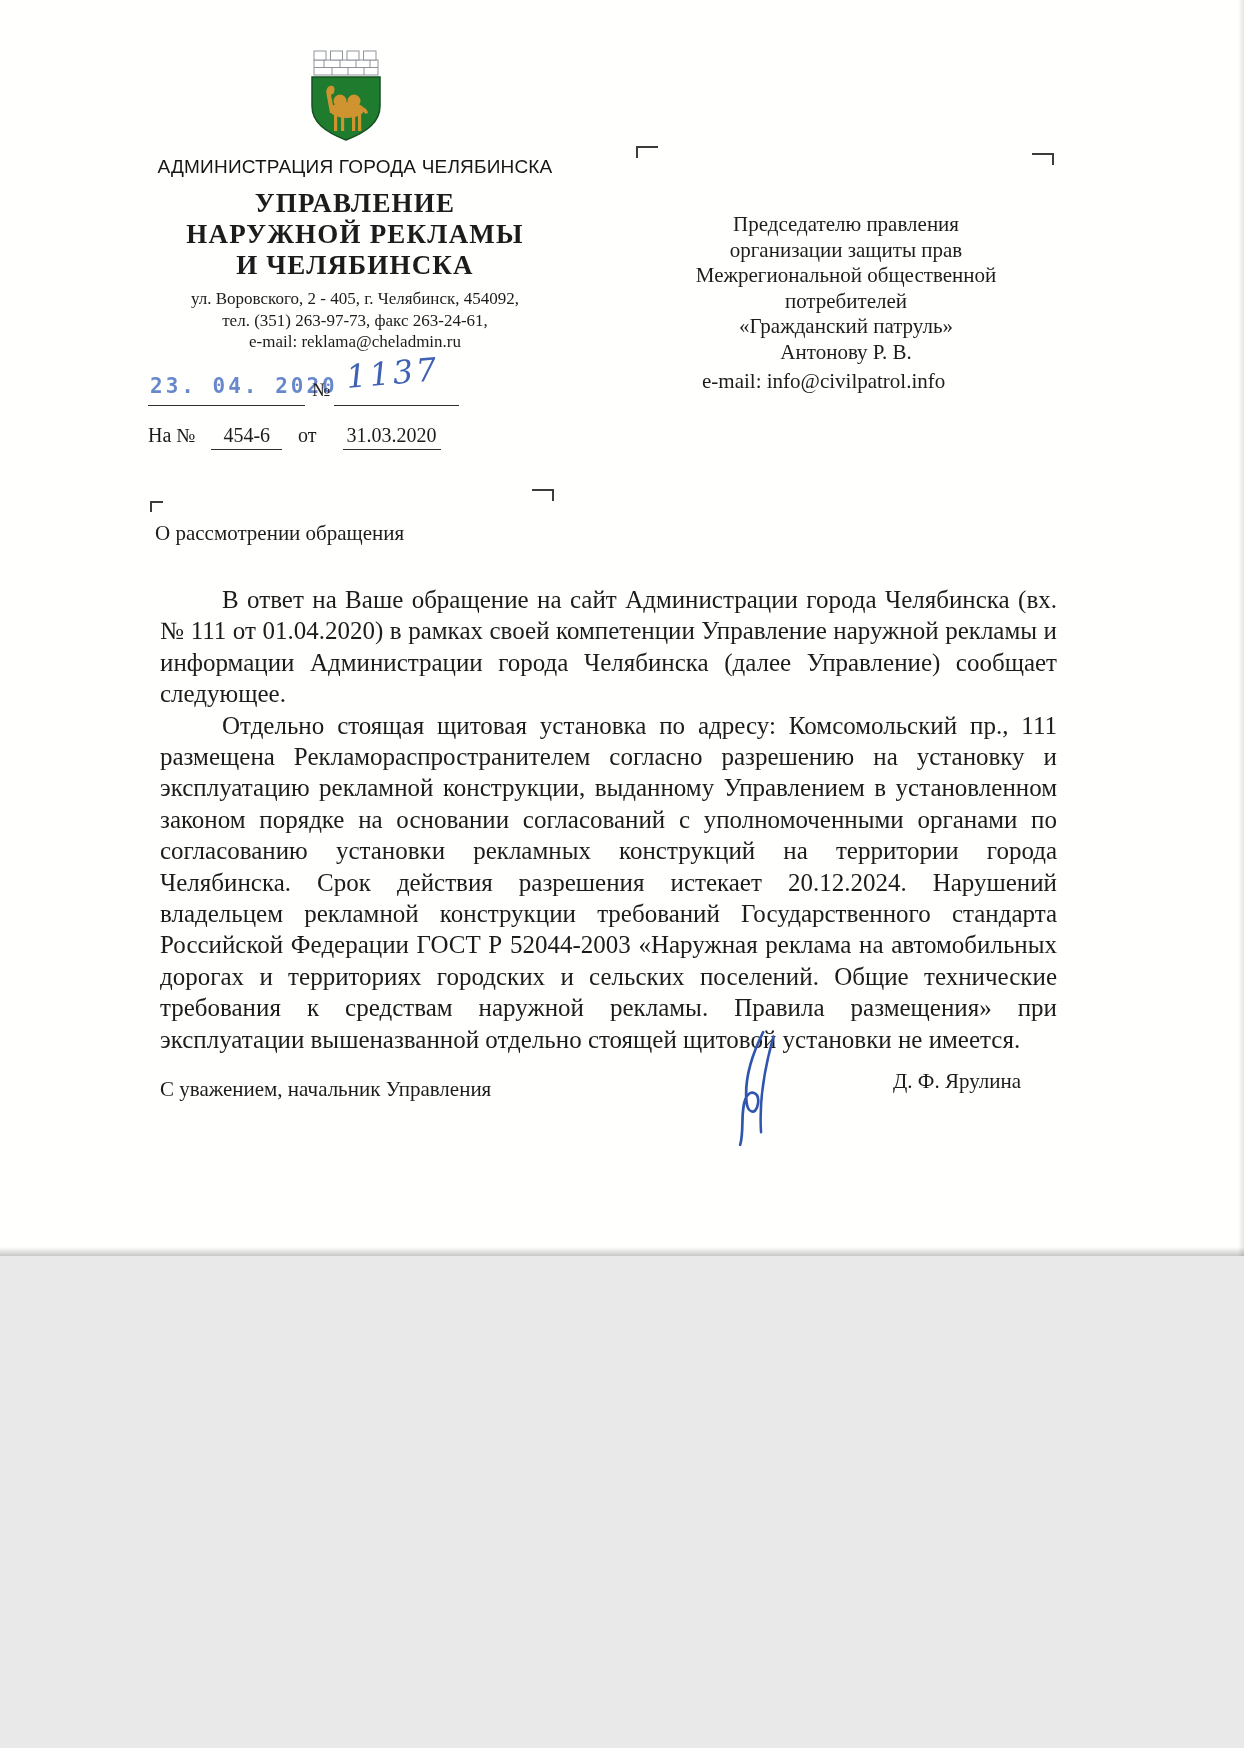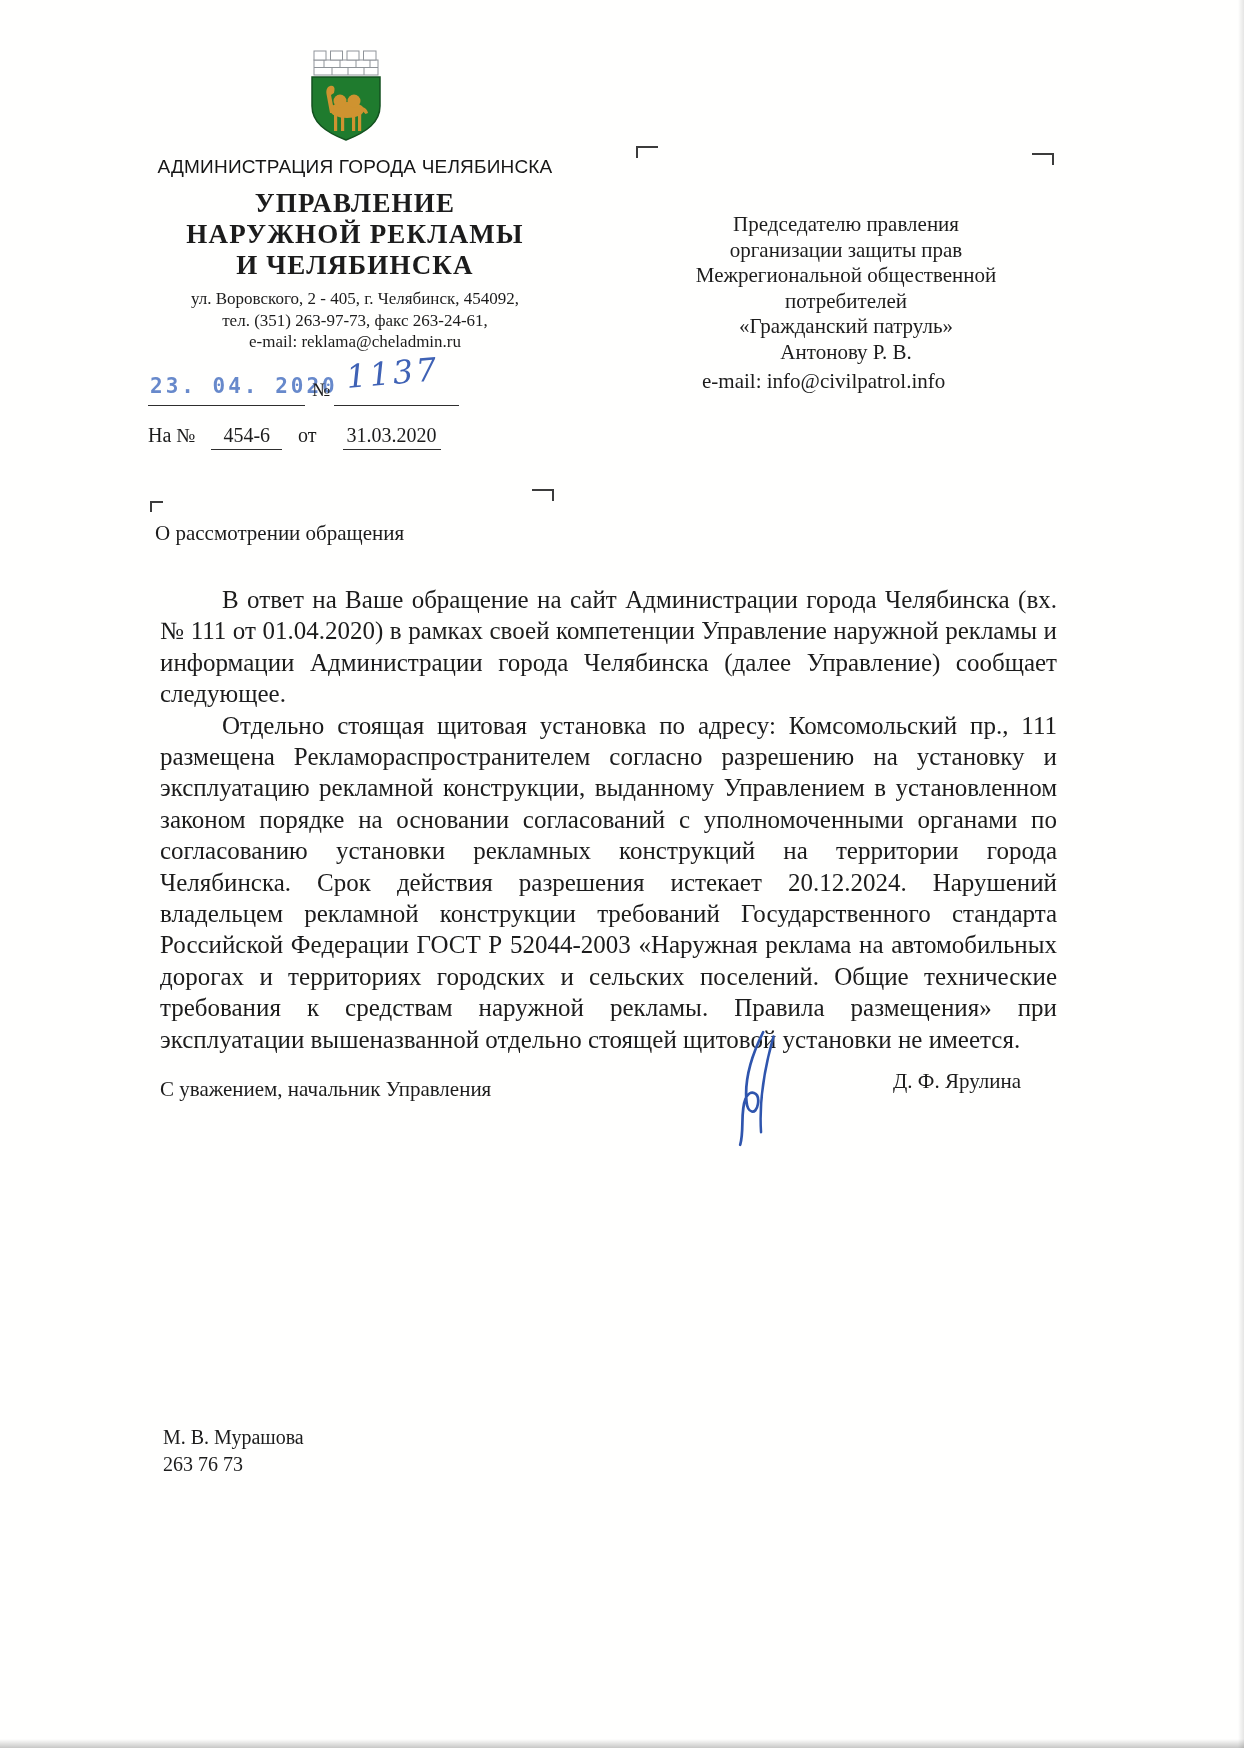--- a/index.html
+++ b/index.html
@@ -1,20 +1,20 @@
 <!DOCTYPE html>
 <html lang="ru"><head>
 <meta charset="utf-8">
 <title>Письмо — Управление наружной рекламы и информации</title>
 <style>
   * { margin:0; padding:0; box-sizing:border-box; }
   html,body { background:#e9e9e9; }
   .page {
     position:relative;
-    width:1244px; height:1748px;
+    width:1244px; height:1256px;
     margin:0 auto;
     background:#fffffe;
     font-family:"Liberation Serif", serif;
     color:#1c1c1c;
     overflow:hidden;
   }
 
   
   .emblem { position:absolute; left:300px; top:48px; width:92px; height:94px; }
 

